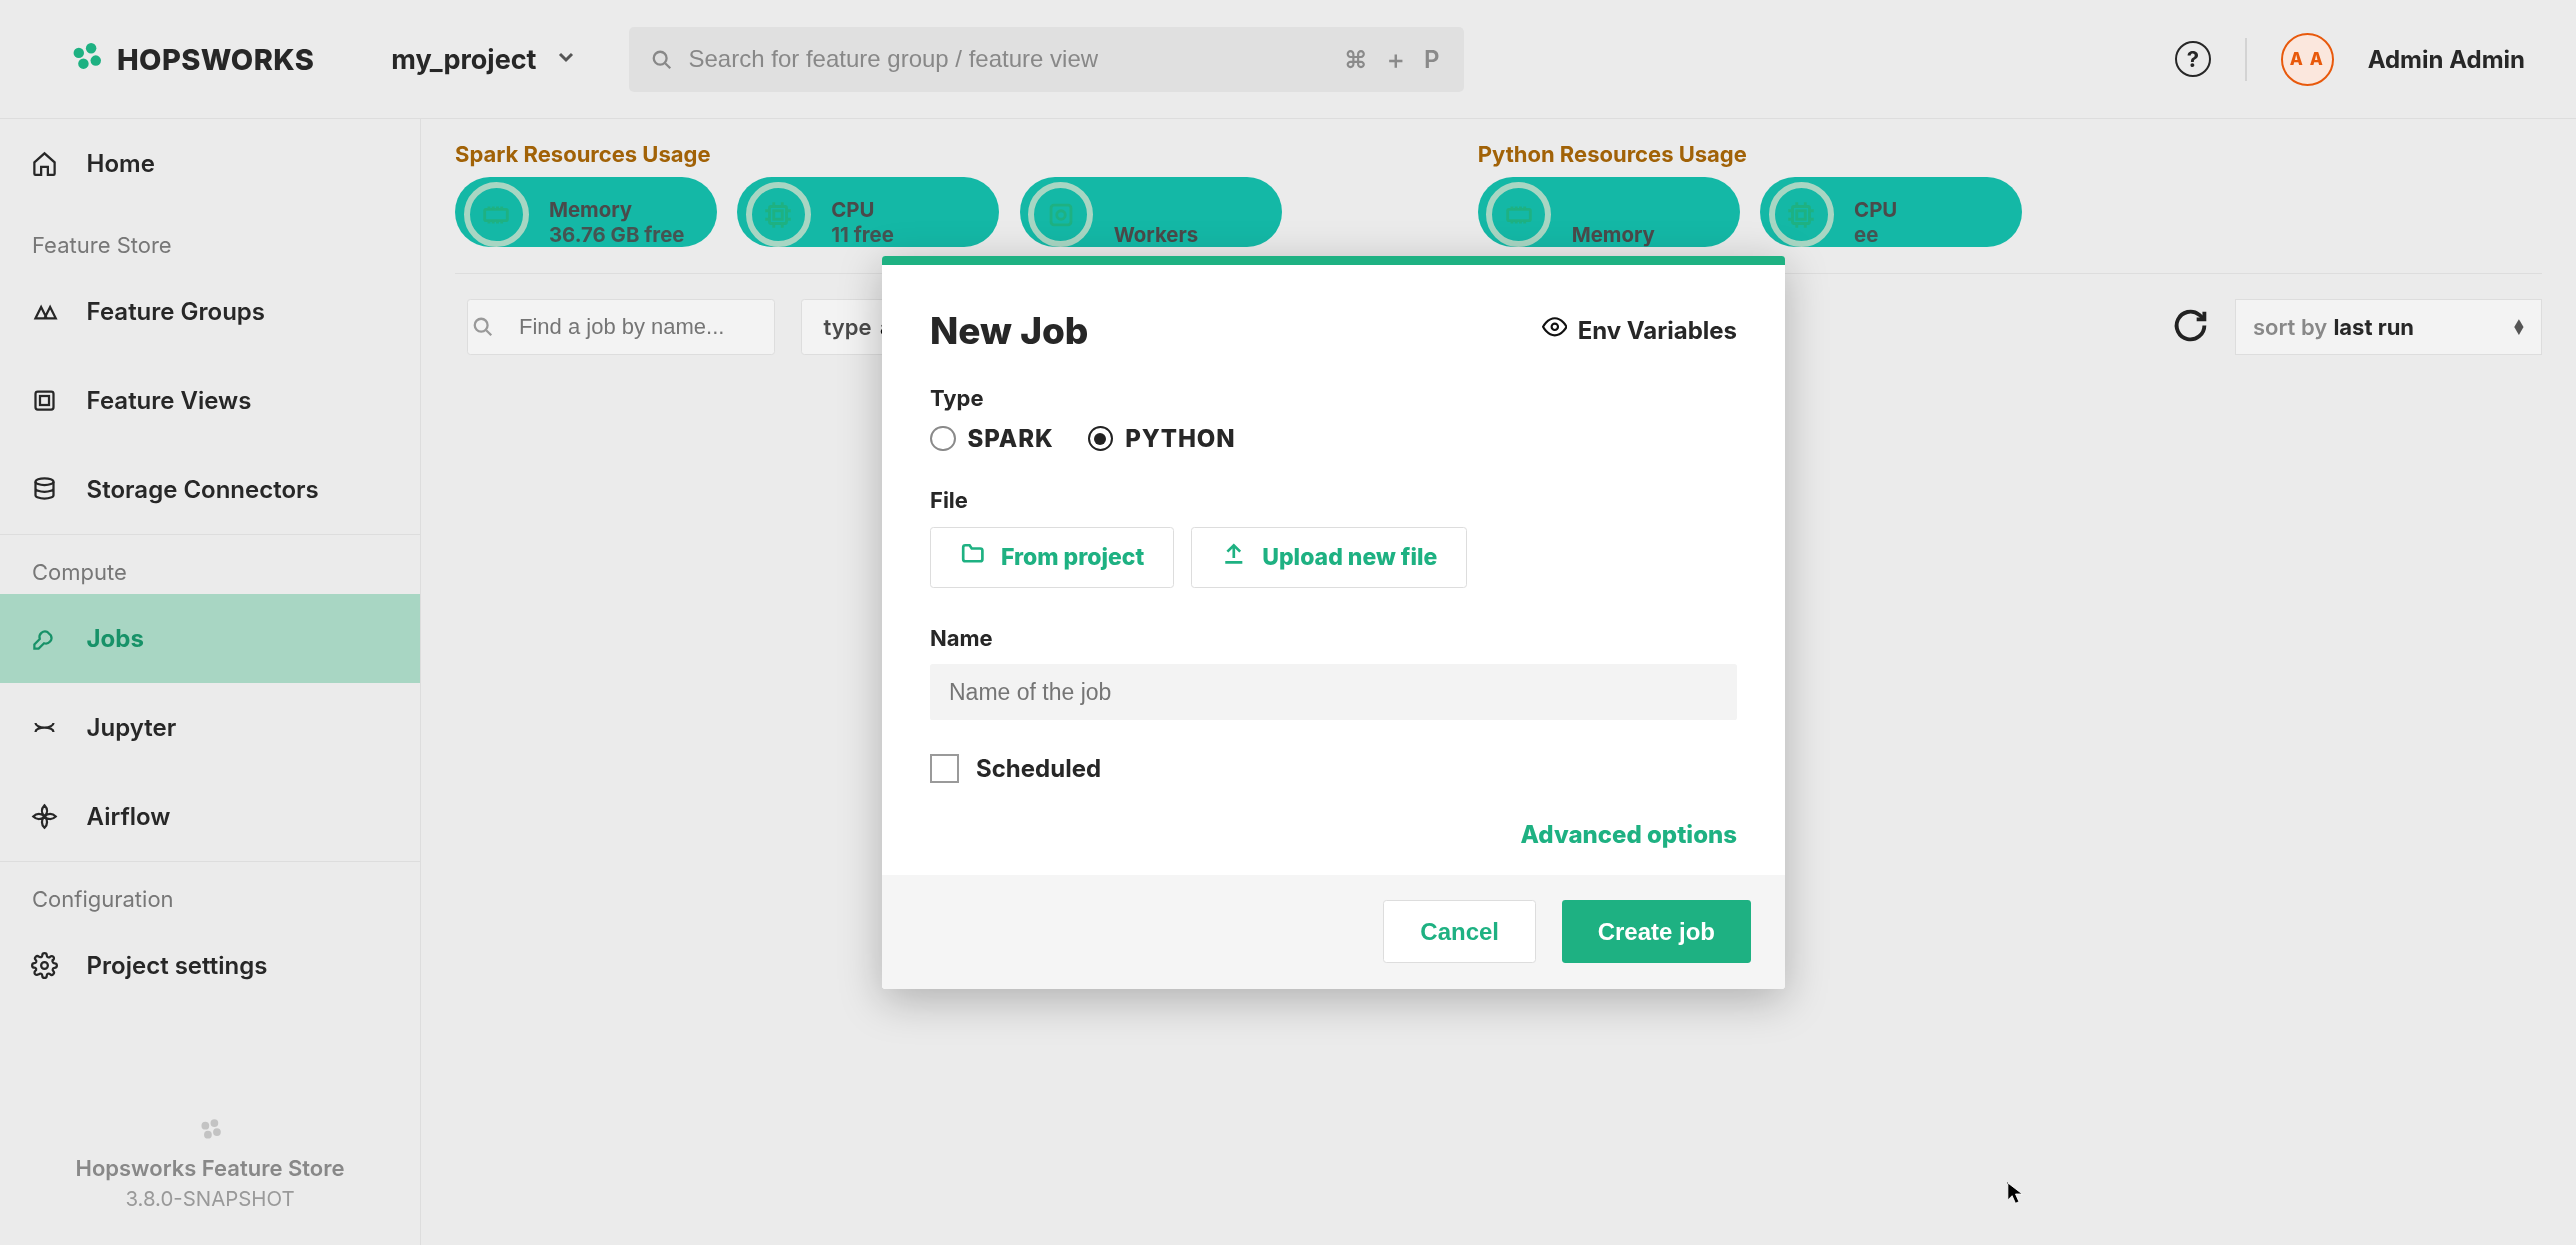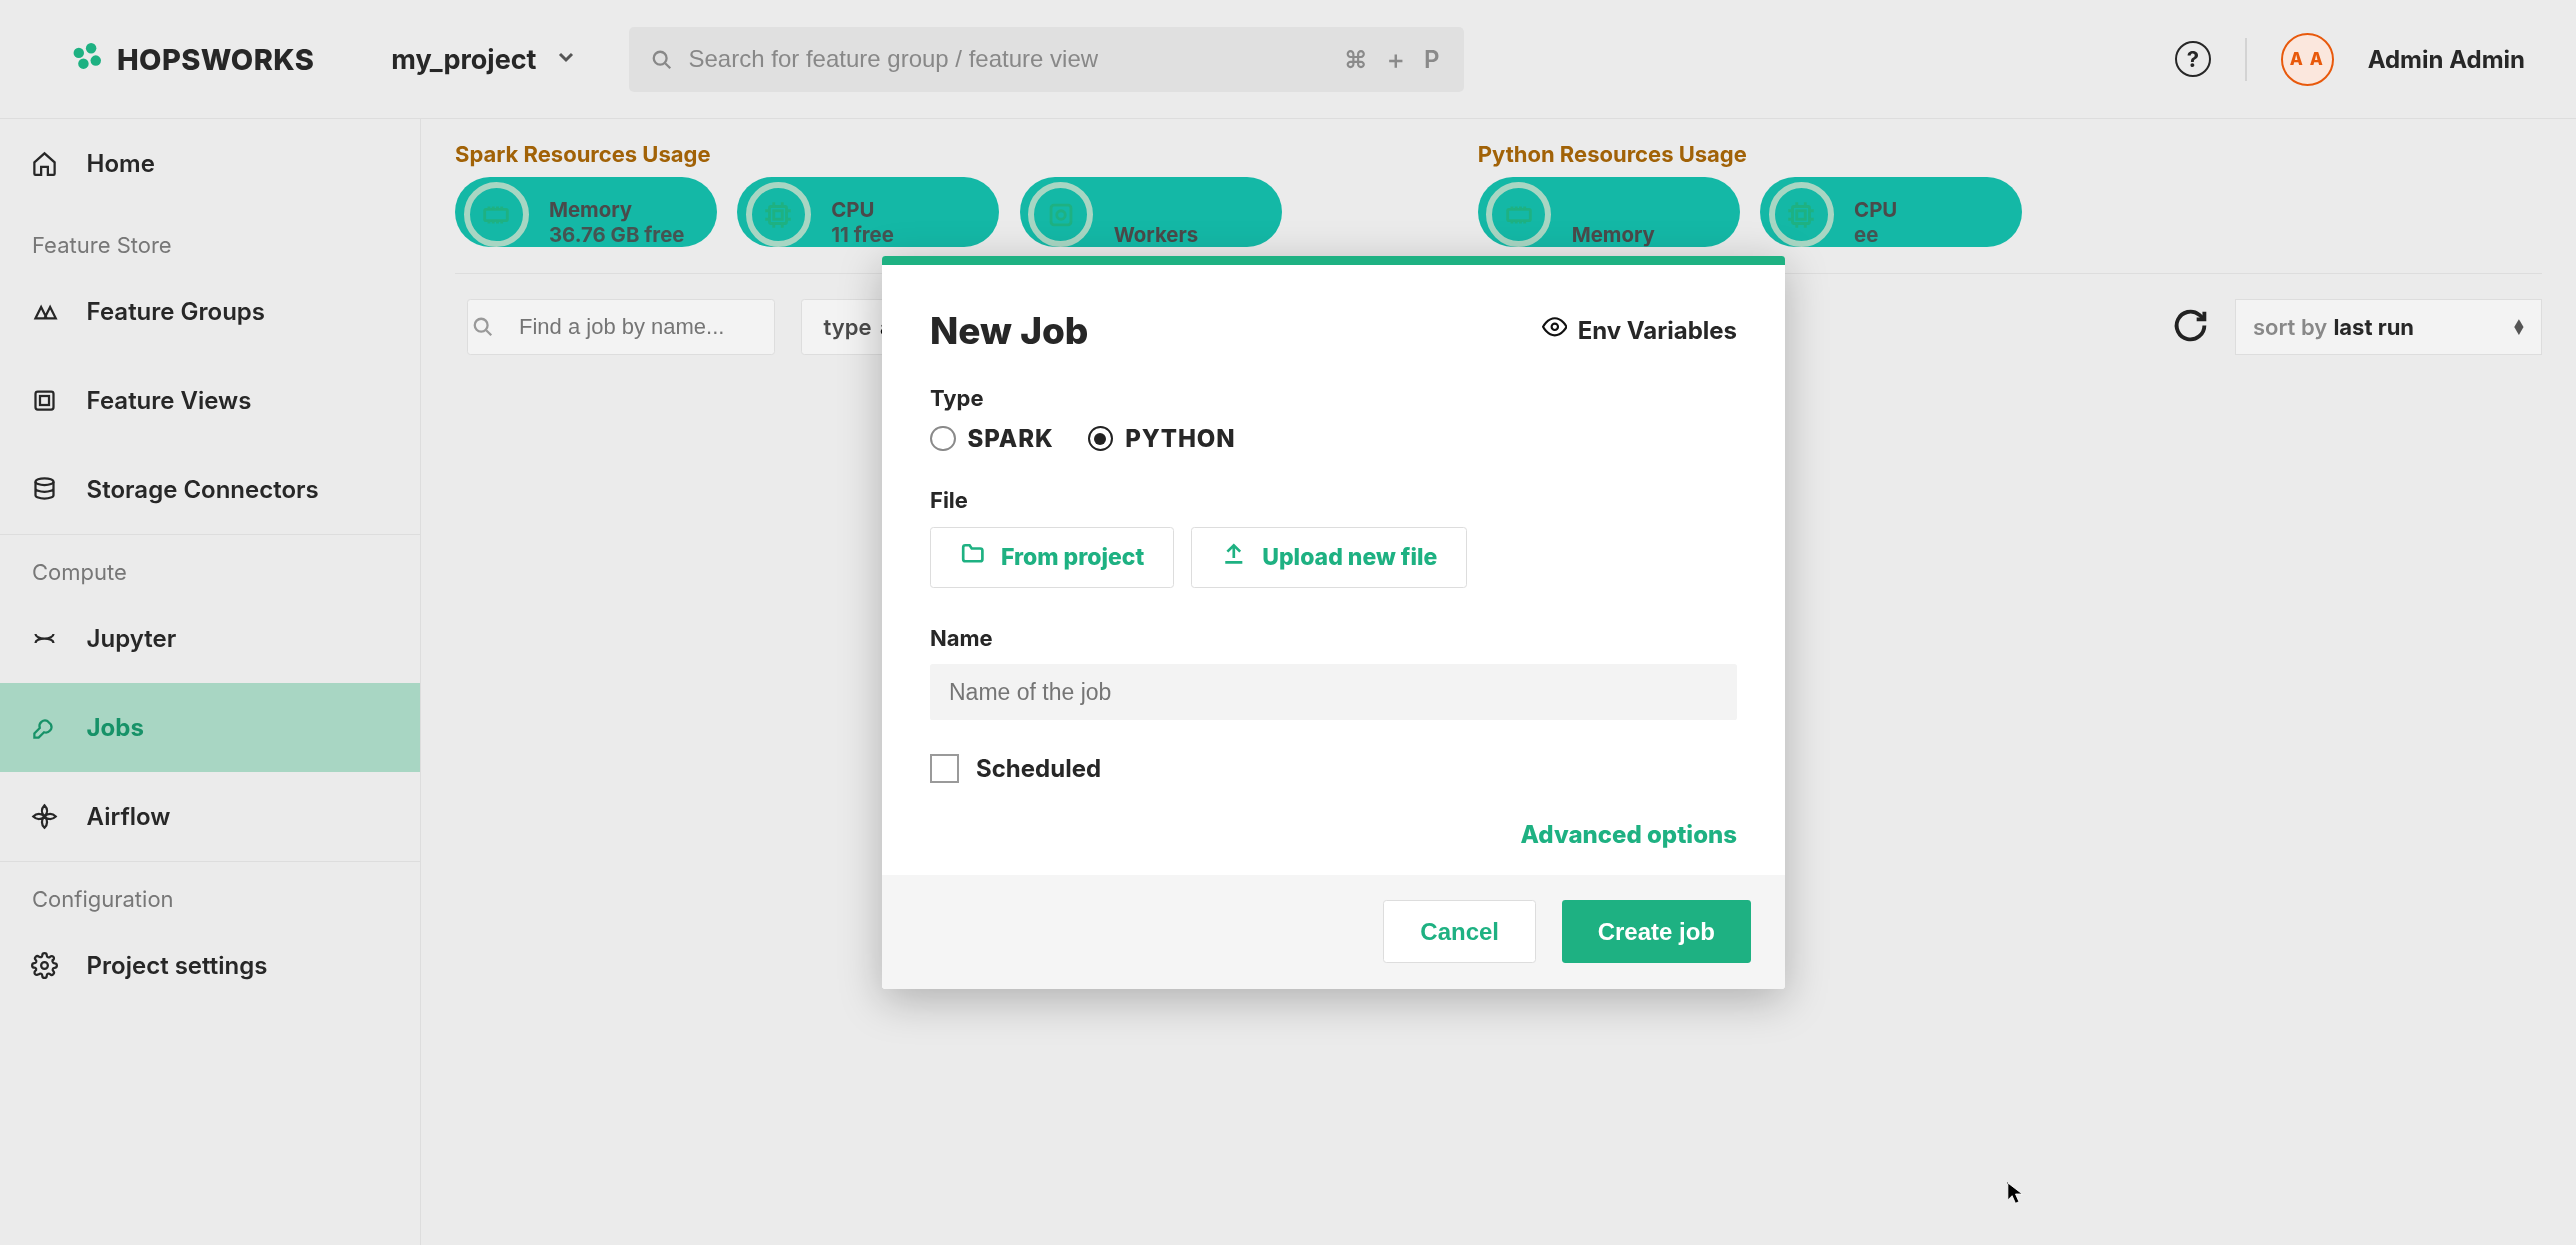--- a/index.html
+++ b/index.html
@@ -318,36 +318,36 @@
             <ellipse cx="12" cy="5" rx="8" ry="3"></ellipse>
             <path d="M4 5v6c0 1.66 3.58 3 8 3s8-1.34 8-3V5M4 11v6c0 1.66 3.58 3 8 3s8-1.34 8-3v-6"></path>
           </svg>
       </span>
       <span>Storage Connectors</span>
     </div>
 
     <div class="side-sep"></div>
     <div class="side-section">Compute</div>
 
+    <div class="side-item selected">
+      <span class="icn">
+        <svg width="27" height="27" viewBox="0 0 24 24" fill="none" stroke="currentColor" stroke-width="2">
+            <path d="M14.7 6.3a5 5 0 0 0-6.9 6.1L3 17.2V21h3.8l4.8-4.8a5 5 0 0 0 6.1-6.9L15 6.6z"></path>
+          </svg>
+      </span>
+      <span>Jobs</span>
+    </div>
+
     <div class="side-item">
       <span class="icn">
         <svg width="27" height="27" viewBox="0 0 24 24" fill="none" stroke="currentColor" stroke-width="2">
             <path d="M4 8a8 4 0 0 0 16 0M4 16a8 4 0 0 1 16 0"></path>
           </svg>
       </span>
       <span>Jupyter</span>
-    </div>
-
-    <div class="side-item selected">
-      <span class="icn">
-        <svg width="27" height="27" viewBox="0 0 24 24" fill="none" stroke="currentColor" stroke-width="2">
-            <path d="M14.7 6.3a5 5 0 0 0-6.9 6.1L3 17.2V21h3.8l4.8-4.8a5 5 0 0 0 6.1-6.9L15 6.6z"></path>
-          </svg>
-      </span>
-      <span>Jobs</span>
     </div>
 
     <div class="side-item">
       <span class="icn">
         <svg width="27" height="27" viewBox="0 0 24 24" fill="none" stroke="currentColor" stroke-width="2">
             <path d="M12 2c3 3 3 7 0 10-3-3-3-7 0-10zM12 22c-3-3-3-7 0-10 3 3 3 7 0 10zM2 12c3-3 7-3 10 0-3 3-7 3-10 0zM22 12c-3 3-7 3-10 0 3-3 7-3 10 0z"></path>
           </svg>
       </span>
       <span>Airflow</span>
     </div>
@@ -358,20 +358,32 @@
     <div class="side-item">
       <span class="icn">
         <svg width="27" height="27" viewBox="0 0 24 24" fill="none" stroke="currentColor" stroke-width="2">
             <circle cx="12" cy="12" r="3"></circle>
             <path d="M19.4 15a1.7 1.7 0 0 0 .34 1.87l.06.06a2 2 0 1 1-2.83 2.83l-.06-.06a1.7 1.7 0 0 0-1.87-.34 1.7 1.7 0 0 0-1.03 1.56V21a2 2 0 1 1-4 0v-.09A1.7 1.7 0 0 0 9 19.4a1.7 1.7 0 0 0-1.87.34l-.6.06a2 2 0 1 1-2.83-2.83l.06-.06A1.7 1.7 0 0 0 4.6 15a1.7 1.7 0 0 0-1.56-1.03H3a2 2 0 1 1 0-4h.09A1.7 1.7 0 0 0 4.6 9a1.7 1.7 0 0 0-.34-1.87l-.06-.06A2 2 0 1 1 7.03 4.24l.6.06A1.7 1.7 0 0 0 9 4.6a1.7 1.7 0 0 0 1.03-1.56V3a2 2 0 1 1 4 0v.09c0 .68.4 1.3 1.03 1.56a1.7 1.7 0 0 0 1.87-.34l.06-.06a2 2 0 1 1 2.83 2.83l-.6.06A1.7 1.7 0 0 0 19.4 9c.26.63.88 1.03 1.56 1.03H21a2 2 0 1 1 0 4h-.09c-.68 0-1.3.4-1.56 1.03z"></path>
           </svg>
       </span>
       <span>Project settings</span>
     </div>
 
+    <div class="side-footer">
+      <div class="side-footer-logo">
+        <svg viewBox="0 0 24 24">
+            <circle cx="8" cy="9" r="3" fill="#888"></circle>
+            <circle cx="15" cy="7" r="3" fill="#888"></circle>
+            <circle cx="10" cy="16" r="3" fill="#888"></circle>
+            <circle cx="17" cy="14" r="3" fill="#888"></circle>
+          </svg>
+      </div>
+      <div class="side-footer-title">Hopsworks Feature Store</div>
+      <div class="side-footer-ver">3.8.0-SNAPSHOT</div>
+    </div>
   </div>
 
   <div class="main">
 
     <div class="resrow">
       <div>
         <div class="resgroup-title">Spark Resources Usage</div>
         <div class="resgroup-cards">
           <div class="rescard">
             <div class="ring">

